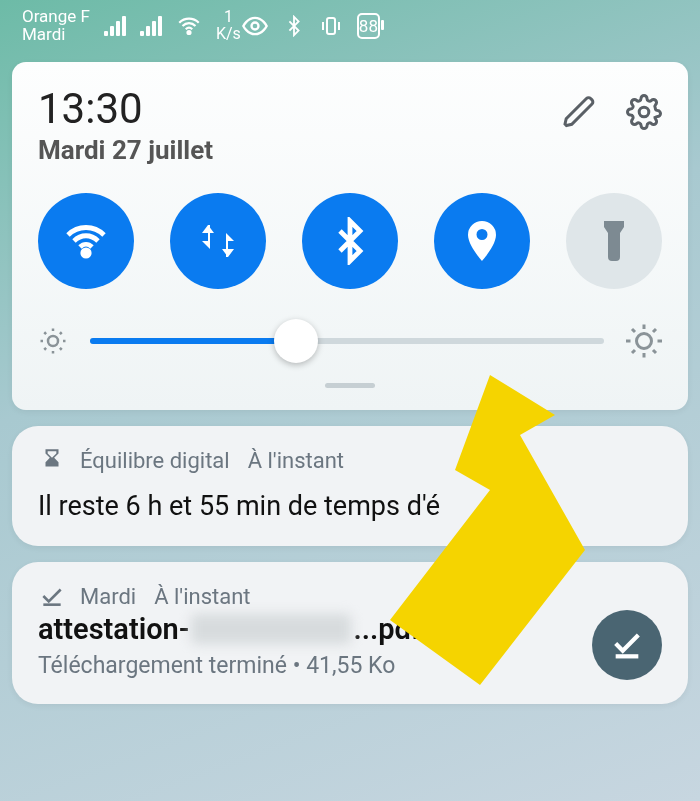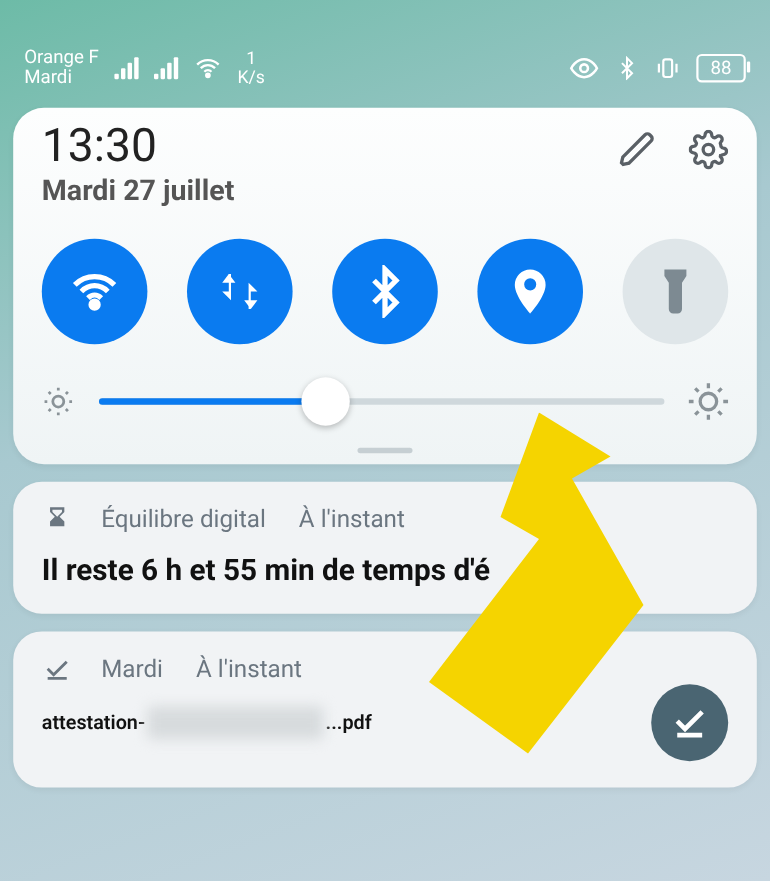--- a/index.html
+++ b/index.html
@@ -5,43 +5,43 @@
   * { box-sizing: border-box; margin: 0; padding: 0; }
   html, body { width: 700px; height: 801px; overflow: hidden; }
   body {
     font-family: -apple-system, Roboto, "Segoe UI", Arial, sans-serif;
     background: linear-gradient(160deg, #6dbba7 0%, #a8c9d0 40%, #c7d6e0 100%);
     position: relative;
   }
 
   
   .status-bar {
-    display: flex; justify-content: space-between; align-items: center;
-    height: 52px; padding: 0 22px; color: #ffffff; font-size: 18px; margin-top: 36px;
+    display: flex; align-items: center;
+    height: 52px; padding: 0 22px; color: #ffffff; font-size: 18px;
   }
   .status-left, .status-right { display: flex; align-items: center; gap: 14px; }
   .carriers { display: flex; flex-direction: column; line-height: 1.05; font-size: 17px; }
   .signal-bars { display: flex; align-items: flex-end; gap: 2px; height: 20px; }
   .signal-bars span { width: 4px; background: #fff; border-radius: 1px; }
   .signal-bars span:nth-child(1){height:25%}.signal-bars span:nth-child(2){height:50%}
   .signal-bars span:nth-child(3){height:75%}.signal-bars span:nth-child(4){height:100%}
   .speed { display:flex; flex-direction:column; align-items:center; font-size:16px; line-height:1.05;}
   .battery {
     display:flex; align-items:center; gap:4px;
-    border:2px solid #fff; border-radius:5px; padding:1px 11px; font-size:17px; position:relative;
+    border:2px solid #fff; border-radius:5px; padding:1px 0; font-size:17px; position:relative;
   }
   .battery::after{content:""; position:absolute; right:-6px; top:5px; width:3px; height:10px; background:#fff; border-radius:1px;}
 
   
   .cards { padding: 10px 12px; display:flex; flex-direction:column; gap:16px; }
   .card {
     background: linear-gradient(180deg,#fdfefe 0%, #eff4f5 100%);
-    border-radius: 28px;
+    border-radius: 14px;
     box-shadow: 0 2px 6px rgba(0,0,0,0.06);
-    padding: 10px 26px;
+    padding: 22px 26px;
   }
 
   
   .qs-header { display:flex; justify-content:space-between; align-items:flex-start; }
   .qs-time { font-size: 42px; color:#222; font-weight:400; }
   .qs-date { font-size: 26px; color:#555; margin-top:2px;font-weight:bold; }
   .qs-header-icons { display:flex; gap:28px; padding-top:10px; color:#555;}
   .qs-header-icons .icon { width:36px; height:36px; }
 
   .qs-toggles { display:flex; justify-content:space-between; margin-top:28px; gap:14px; }
@@ -59,28 +59,28 @@
   .slider-fill { position:absolute; left:0; top:0; height:100%; width:40%; background:#0a7bf0; border-radius:3px; }
   .slider-thumb {
     position:absolute; top:50%; left:40%; transform:translate(-50%,-50%);
     width:44px; height:44px; border-radius:50%; background:#fff;
     box-shadow:0 2px 6px rgba(0,0,0,0.25);
   }
   .drag-handle { width:50px; height:5px; background:#c6cfd3; border-radius:3px; margin:24px auto 0; }
 
   
   .notif { padding: 20px 26px 24px; border-radius:26px; background:#f1f3f5; }
-  .notif-header { display:flex; align-items:center; gap:26px; font-size:22px; color:#6b7680; }
+  .notif-header { display:flex; align-items:center; gap:14px; font-size:22px; color:#6b7680; }
   .notif-header .app-icon { width:28px; height:28px; color:#6b7680; display:flex; align-items:center; justify-content:center;}
-  .notif-title { font-size:27px; font-weight:700; color:#111; margin-top:16px; }
+  .notif-title { font-size:27px; font-weight:400; color:#111; margin-top:16px; }
   .notif-sub { font-size:23px; color:#6b7680; margin-top:6px; }
 
   .dl-row { display:flex; align-items:center; justify-content:space-between; }
   .dl-info { flex:1; }
-  .dl-filename { display:flex; align-items:center; font-size:18px; font-weight:600; color:#111; }
+  .dl-filename { display:flex; align-items:center; font-size:29px; font-weight:600; color:#111; }
   .blur {
     display:inline-block; width:160px; height:30px;
     background:#d7dbdd; filter: blur(6px); border-radius:4px; margin:0 2px;
   }
   .dl-action {
     width:70px; height:70px; border-radius:50%; background:#4a6572;
     display:flex; align-items:center; justify-content:center; color:#fff;
     flex-shrink:0; margin-left:12px;
   }
 
@@ -233,20 +233,21 @@
       <span>Mardi</span>
       <span style="margin-left:4px;">À l'instant</span>
     </div>
     <div class="dl-row">
       <div class="dl-info">
         <div class="dl-filename">
           <span>attestation-</span>
           <span class="blur"></span>
           <span>...pdf</span>
         </div>
+        <div class="notif-sub">Téléchargement terminé • 41,55 Ko</div>
       </div>
       <div class="dl-action">
         <svg width="34" height="34" viewBox="0 0 24 24" fill="none" stroke="#fff" stroke-width="3">
             <path d="M4 11l5 5L20 5"></path>
             <path d="M4 20h16"></path>
           </svg>
       </div>
     </div>
   </div>
 

